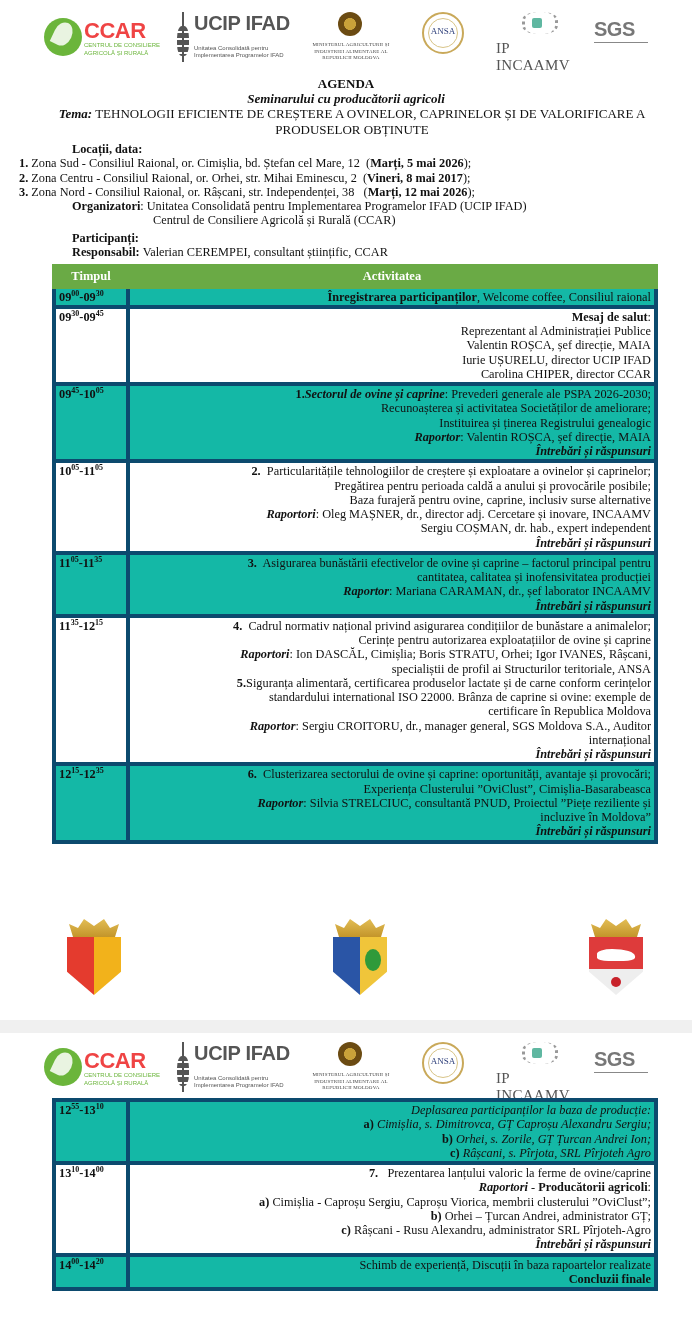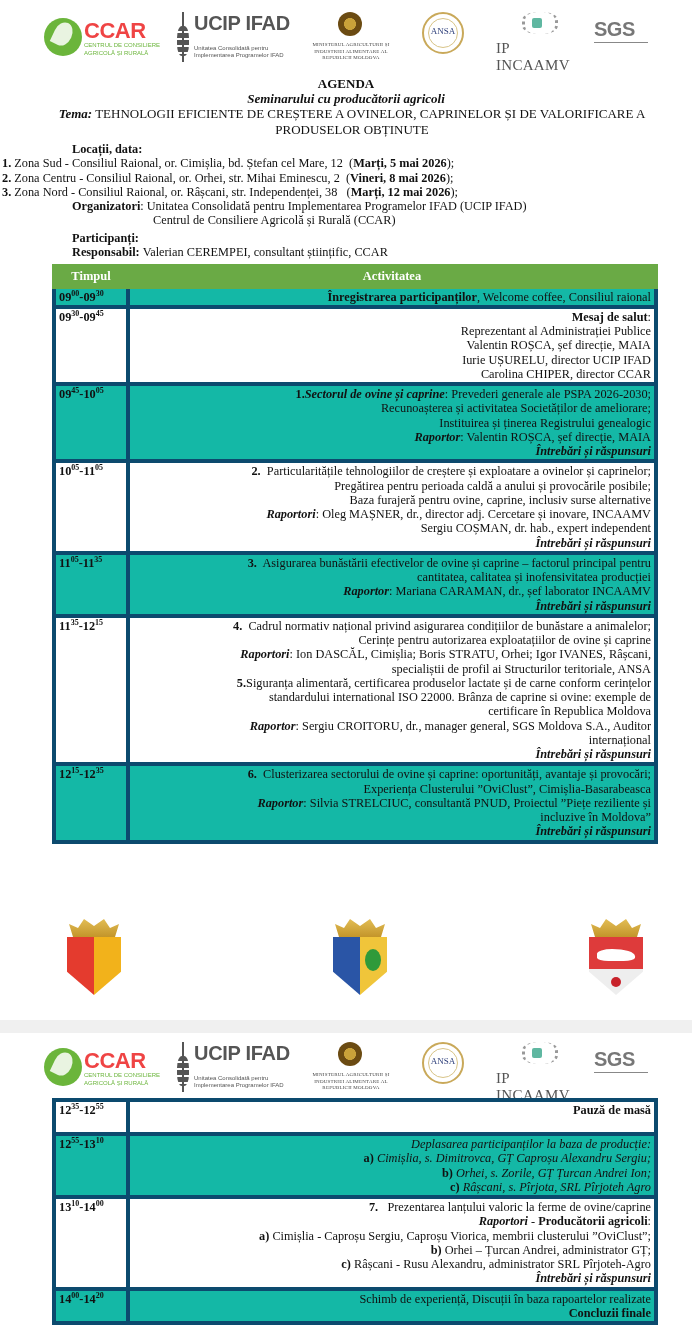--- a/index.html
+++ b/index.html
@@ -48,21 +48,21 @@
 
   
   .heading { position: absolute; left: 0; right: 0; top: 76px; text-align: center; }
   .heading .t1 { font-weight: bold; font-size: 13px; }
   .heading .t2 { font-weight: bold; font-style: italic; font-size: 13px; }
   .heading .t3 { font-size: 13px; line-height: 1.2; padding: 0 40px; margin-left: 12px; }
   .heading .t3 .lbl { font-weight: bold; font-style: italic; }
 
   .info { position: absolute; left: 0; right: 0; top: 142px; font-size: 12.3px; }
   .info .lbl-loc { margin-left: 72px; font-weight: bold; }
-  .info .loc { margin-left: 2px; white-space: nowrap; }
+  .info .loc { margin-left: 19px; white-space: nowrap; }
   .info .loc b { font-weight: bold; }
   .info .org-row { display: flex; margin-left: 72px; white-space: nowrap; }
   .info .org-row .k { font-weight: bold; }
   .info .org-row .v { margin-left: 3px; }
   .info .org2 { margin-left: 153px; }
 
   
   .agenda { position: absolute; left: 52px; width: 606px; border-collapse: collapse; font-size: 12.3px; }
   .agenda td, .agenda th { border: 4px solid #0c4a6e; vertical-align: top; padding: 1px 3px; }
   .agenda th { background: #6aaa45; color: #fff; font-weight: bold; text-align: center; font-size: 12.5px; border-color: #6aaa45; }
@@ -133,21 +133,21 @@
     <div class="t2">Seminarului cu producătorii agricoli</div>
     <div class="t3">
       <span class="lbl">Tema:</span>
       <span>TEHNOLOGII EFICIENTE DE CREȘTERE A OVINELOR, CAPRINELOR ȘI DE VALORIFICARE A PRODUSELOR OBȚINUTE</span>
     </div>
   </div>
 
   <div class="info">
     <div class="lbl-loc">Locații, data:</div>
     <div class="loc"><b>1.</b> <span>Zona Sud - Consiliul Raional, or. Cimișlia, bd. Ștefan cel Mare, 12</span>&nbsp; (<b>Marți, 5 mai 2026</b>);</div>
-    <div class="loc"><b>2.</b> <span>Zona Centru - Consiliul Raional, or. Orhei, str. Mihai Eminescu, 2</span>&nbsp; (<b>Vineri, 8 mai 2026</b>);</div>
+    <div class="loc"><b>2.</b> <span>Zona Centru - Consiliul Raional, or. Orhei, str. Mihai Eminescu, 2</span>&nbsp; (<b>Vineri, 8 mai 2017</b>);</div>
     <div class="loc"><b>3.</b> <span>Zona Nord - Consiliul Raional, or. Râșcani, str. Independenței, 38</span>&nbsp;&nbsp; (<b>Marți, 12 mai 2026</b>);</div>
     <div class="org-row">
       <span class="k">Organizatori</span>:
       <span class="v">Unitatea Consolidată pentru Implementarea Programelor IFAD (UCIP IFAD)</span>
     </div>
     <div class="org2">Centrul de Consiliere Agricolă și Rurală (CCAR)</div>
     <div class="org-row" style="margin-top:3px">
       <span class="k">Participanți:</span>
     </div>
     <div class="org-row">
@@ -275,24 +275,20 @@
       <div class="name">IP INCAAMV</div>
     </div>
     <div class="logo sgs">
       <div class="name">SGS</div>
       <div class="line"></div>
     </div>
   </div>
 
   <table class="agenda" style="top:65px">
     <tbody>
-        <tr class="tall">
-      <td class="time"><span>12</span><sup>35</sup>-<span>12</span><sup>55</sup></td>
-      <td class="act"><span class="b">Pauză de masă</span></td>
-    </tr>
     <tr class="shaded">
       <td class="time"><span>12</span><sup>55</sup>-<span>13</span><sup>10</sup></td>
       <td class="act">
         <span class="line it">Deplasarea participanților la baza de producție:</span>
         <span class="line"><span class="b">a)</span> <span class="it">Cimișlia, s. Dimitrovca, GȚ Caproșu Alexandru Sergiu;</span></span>
         <span class="line"><span class="b">b)</span> <span class="it">Orhei, s. Zorile, GȚ Țurcan Andrei Ion;</span></span>
         <span class="line"><span class="b">c)</span> <span class="it">Râșcani, s. Pîrjota, SRL Pîrjoteh Agro</span></span>
       </td>
     </tr>
     <tr>

